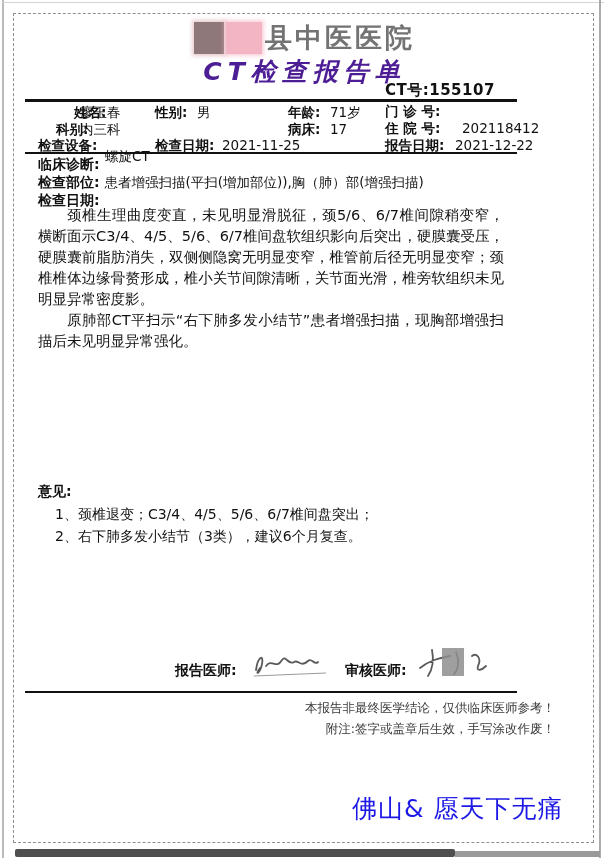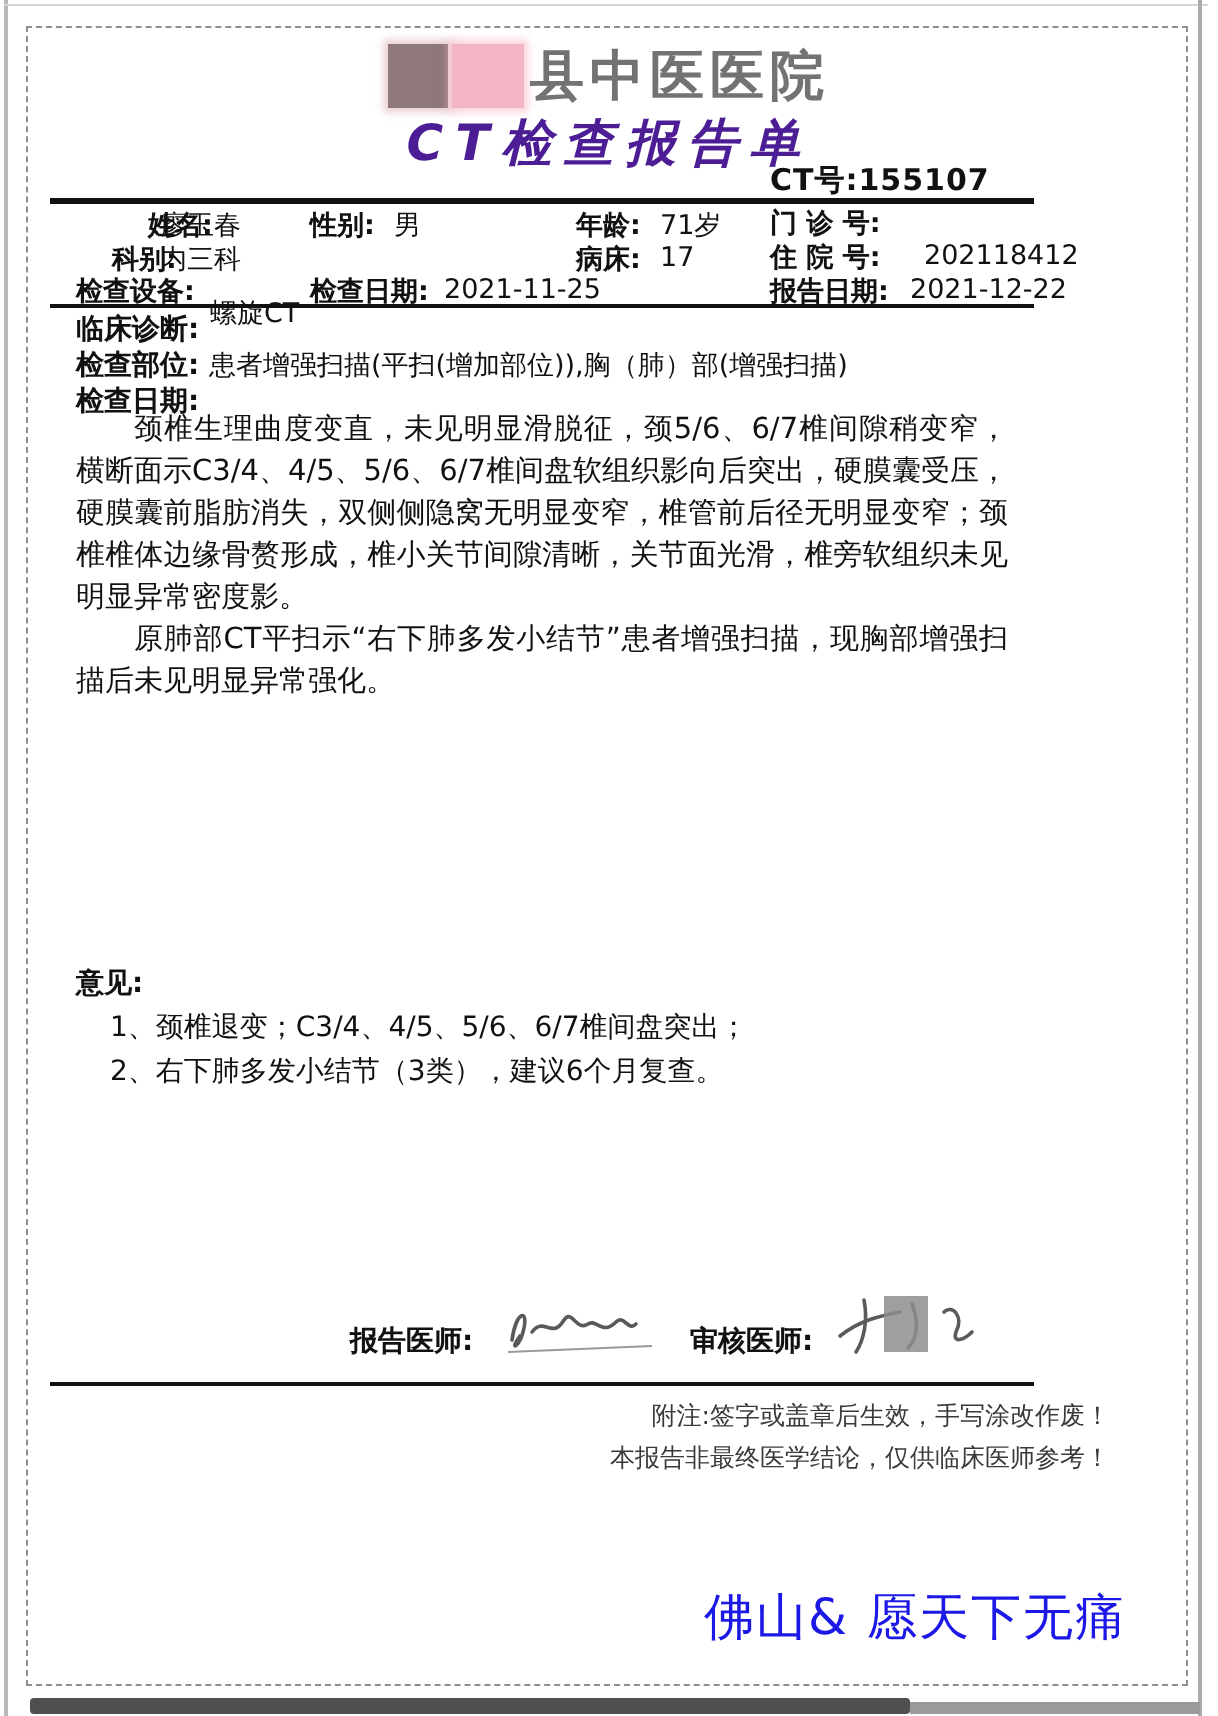--- a/index.html
+++ b/index.html
@@ -137,19 +137,19 @@
   </svg>
   <div class="sig-label" style="top:662px; left:345px;">审核医师:</div>
   <svg class="sig-svg" style="top:642px; left:416px;" width="84" height="40" viewBox="0 0 84 40">
     <path d="M4 26 C14 18, 24 16, 34 14 M16 8 C18 18, 16 28, 12 34 M40 10 C44 20, 42 28, 38 32 M56 14 C60 10, 66 16, 62 24 C60 30, 66 28, 70 24" fill="none" stroke="#5a5a5a" stroke-width="1.8" stroke-linecap="round"></path>
     <rect x="26" y="6" width="22" height="28" fill="#8e8e8e" opacity="0.85"></rect>
   </svg>
 
   <div class="rule rule-3"></div>
 
   <div class="footnotes">
+    <div>本报告非最终医学结论，仅供临床医师参考！</div>
     <div>附注:签字或盖章后生效，手写涂改作废！</div>
-    <div>本报告非最终医学结论，仅供临床医师参考！</div>
   </div>
 
   <div class="watermark">佛山&amp; 愿天下无痛</div>
 
 </div>
 
 </body></html>

